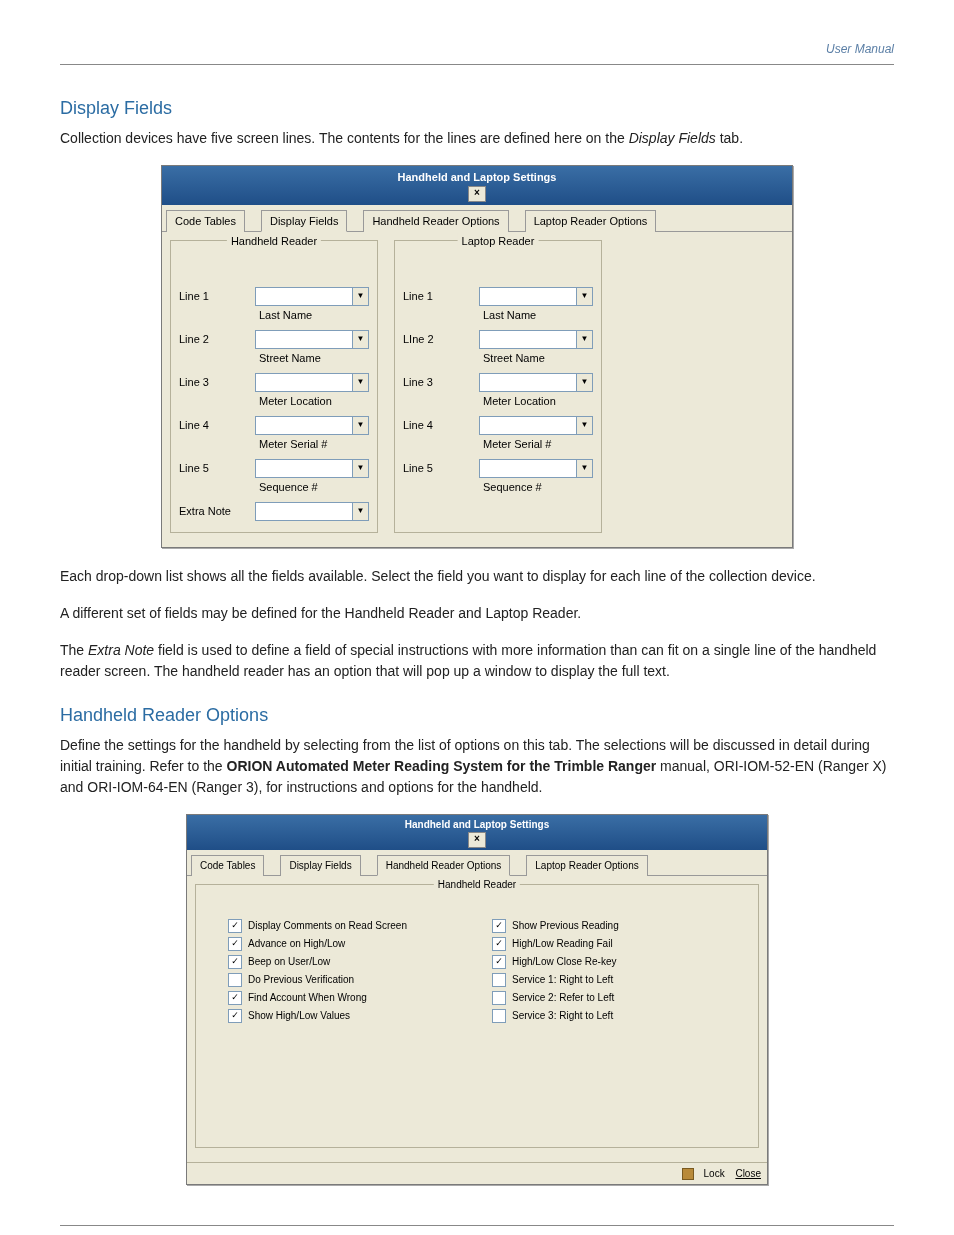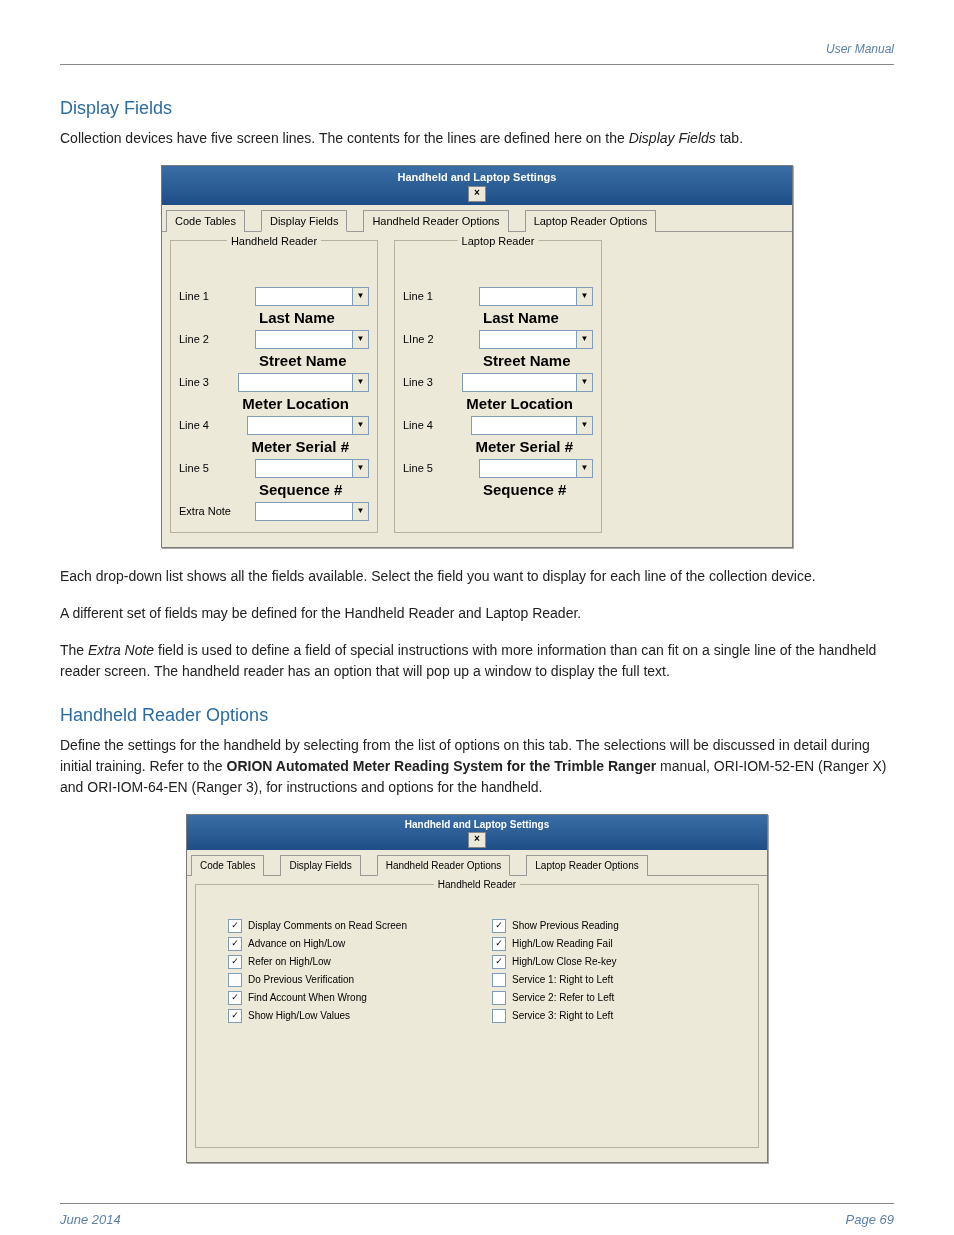--- a/index.html
+++ b/index.html
@@ -129,21 +129,21 @@
     margin-top: 24px;
   }
   .field-row label { width: 56px; }
   .combo {
     flex: 1;
     display: flex;
     border: 1px solid #7F9DB9;
     background: #fff;
     height: 17px;
   }
-  .combo .val { flex: 1; padding: 19px 3px; font-size: 15px; white-space: nowrap; overflow:hidden;font-weight:bold;}
+  .combo .val { flex: 1; padding: 19px 3px; font-size: 11px; white-space: nowrap; overflow:hidden;}
   .combo .arrow {
     width: 15px;
     background: #ECE9D8;
     border-left: 1px solid #7F9DB9;
     text-align: center;
     font-size: 8px;
     line-height: 15px;
   }
 
   .checkcols { display: flex; gap: 30px; padding: 6px 24px; }
@@ -326,21 +326,21 @@
             <div class="checkrow">
               <div class="cb">✓</div>
               <span>Display Comments on Read Screen</span>
             </div>
             <div class="checkrow">
               <div class="cb">✓</div>
               <span>Advance on High/Low</span>
             </div>
             <div class="checkrow">
               <div class="cb">✓</div>
-              <span>Refer on High/Low</span>
+              <span>Beep on User/Low</span>
             </div>
             <div class="checkrow">
               <div class="cb"></div>
               <span>Do Previous Verification</span>
             </div>
             <div class="checkrow">
               <div class="cb">✓</div>
               <span>Find Account When Wrong</span>
             </div>
             <div class="checkrow">
@@ -369,19 +369,23 @@
               <div class="cb"></div>
               <span>Service 2: Refer to Left</span>
             </div>
             <div class="checkrow">
               <div class="cb"></div>
               <span>Service 3: Right to Left</span>
             </div>
           </div>
       </div>
     </div>
+  </div>
+  <div class="dialog-footer">
+    <span><span class="lock-icon"></span><span>Lock</span></span>
+    <span><u>Close</u></span>
   </div>
 </div>
 
 <div class="page-footer">
   <span>June 2014</span>
   <span>Page 69</span>
 </div>
 
 </body></html>

